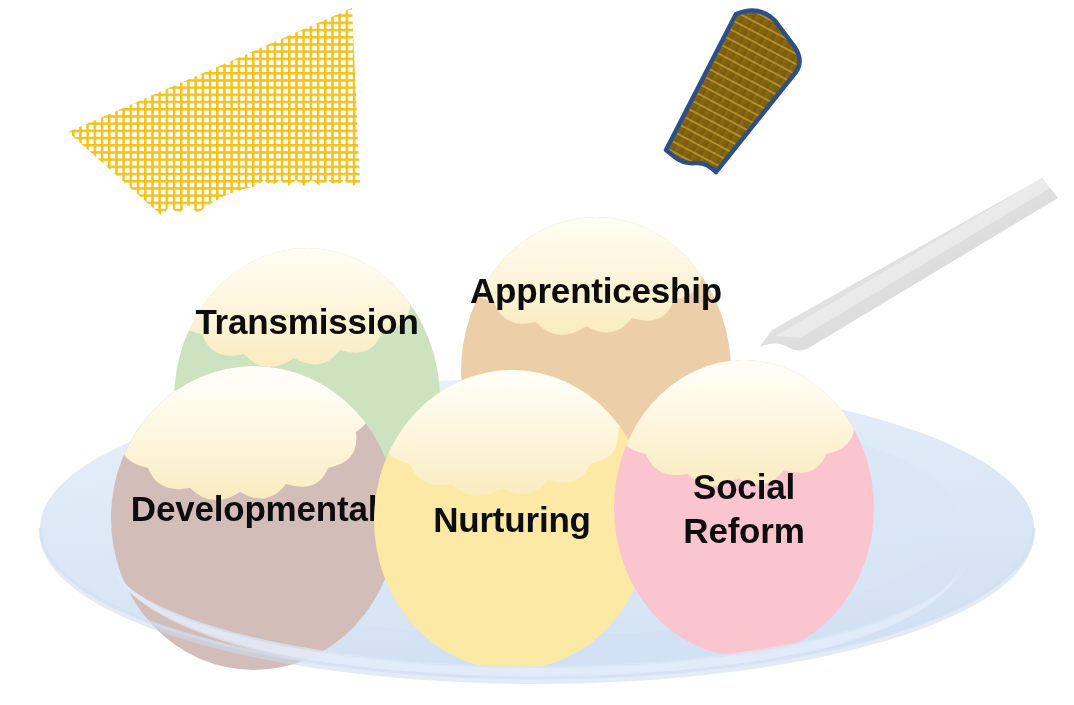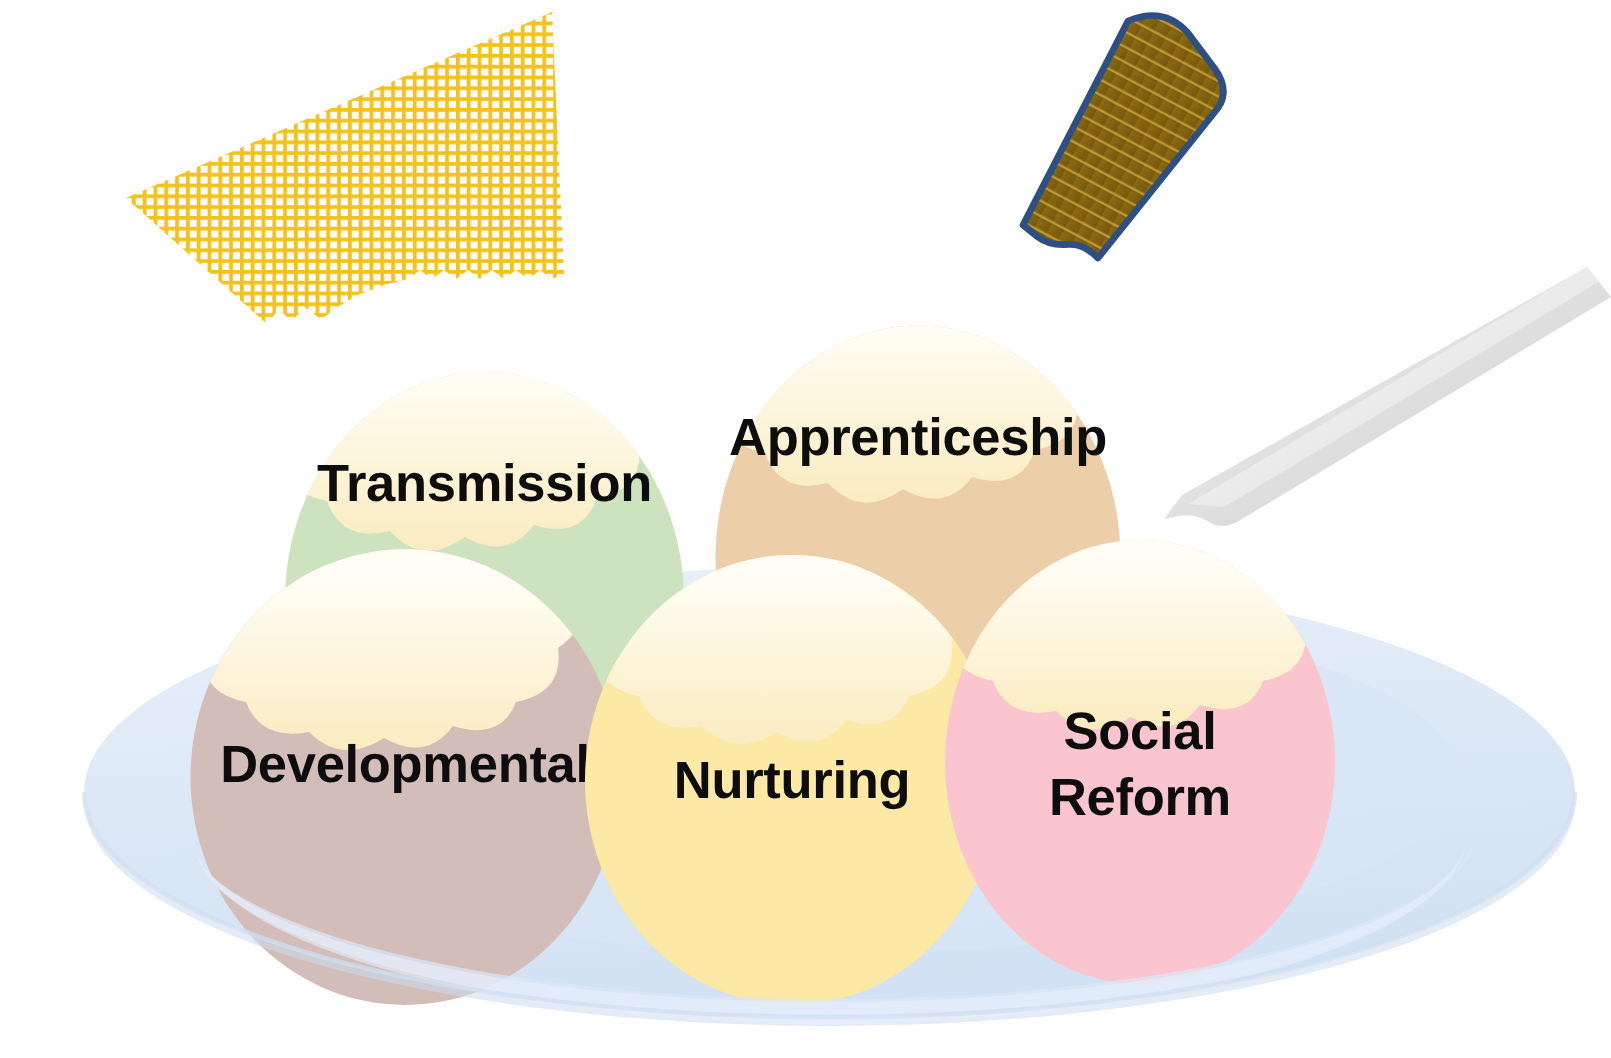--- a/index.html
+++ b/index.html
@@ -12,21 +12,20 @@
     width: 1074px;
     height: 705px;
     overflow: hidden;
     font-family: "Liberation Sans", sans-serif;
   }
   #stage {
     position: relative;
     width: 928px;
     height: 705px;
     background: #ffffff;
-    margin-left: 16px;
   }
   #scene {
     position: absolute;
     inset: 0;
     width: 1074px;
     height: 705px;
     display: block;
   }
   .scoop-label {
     font-family: "Liberation Sans", sans-serif;

